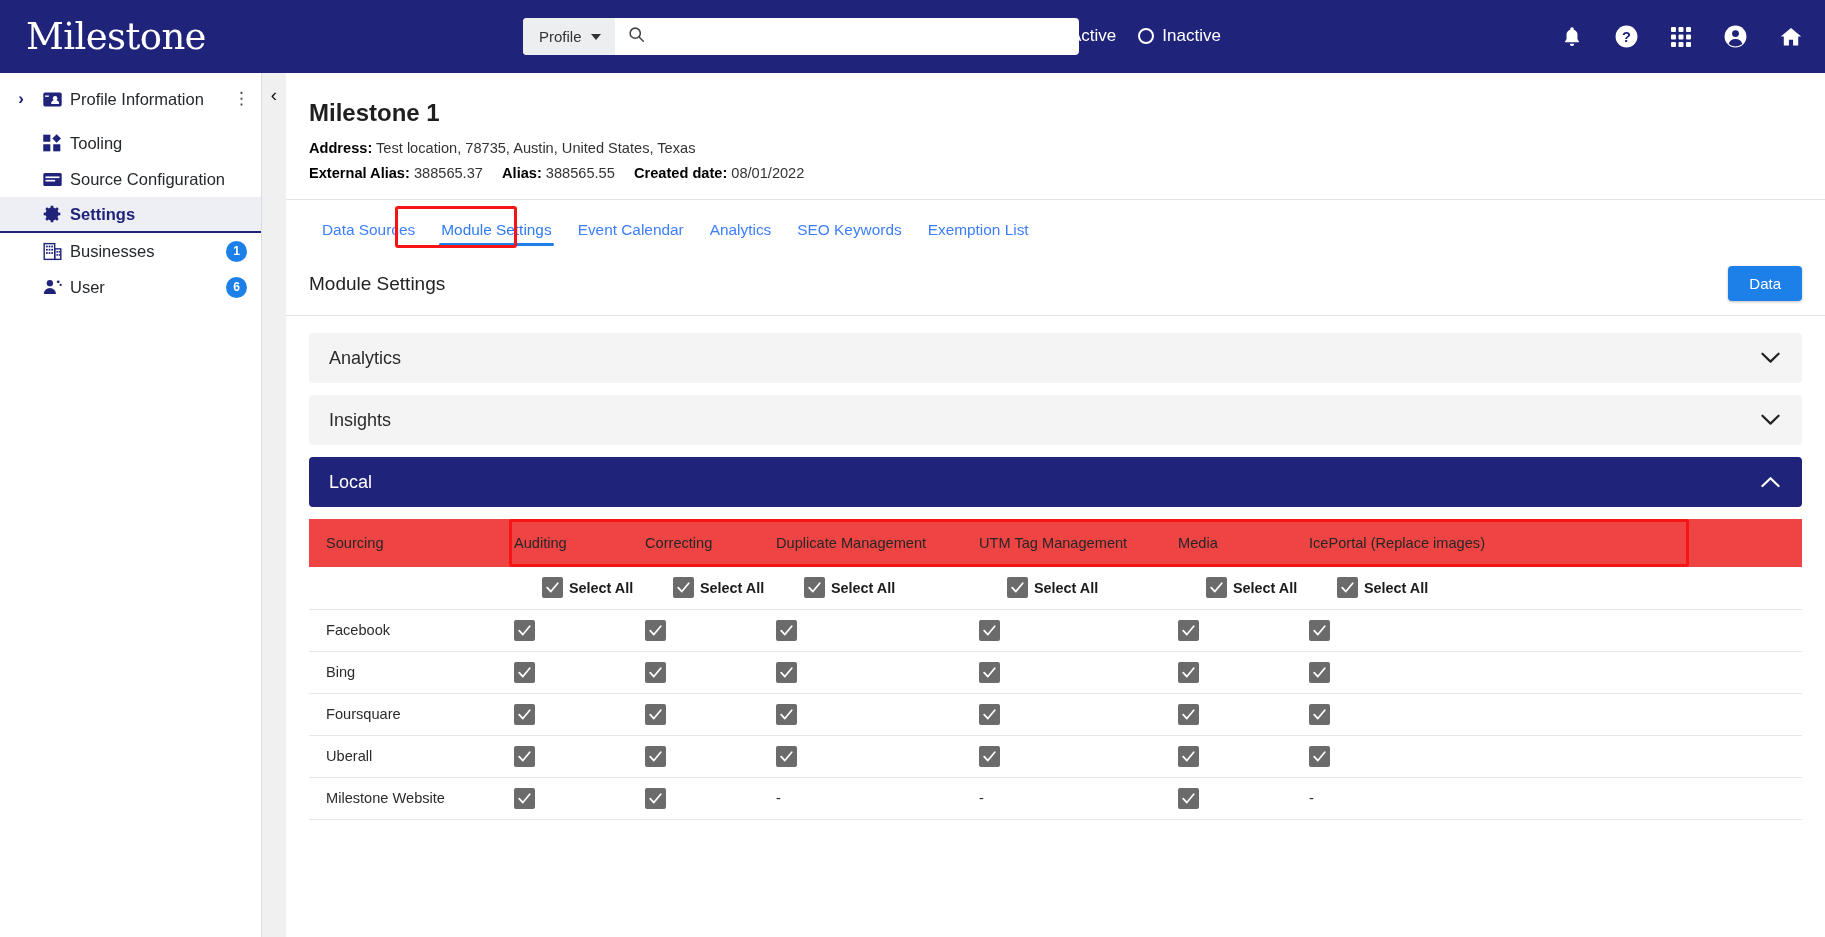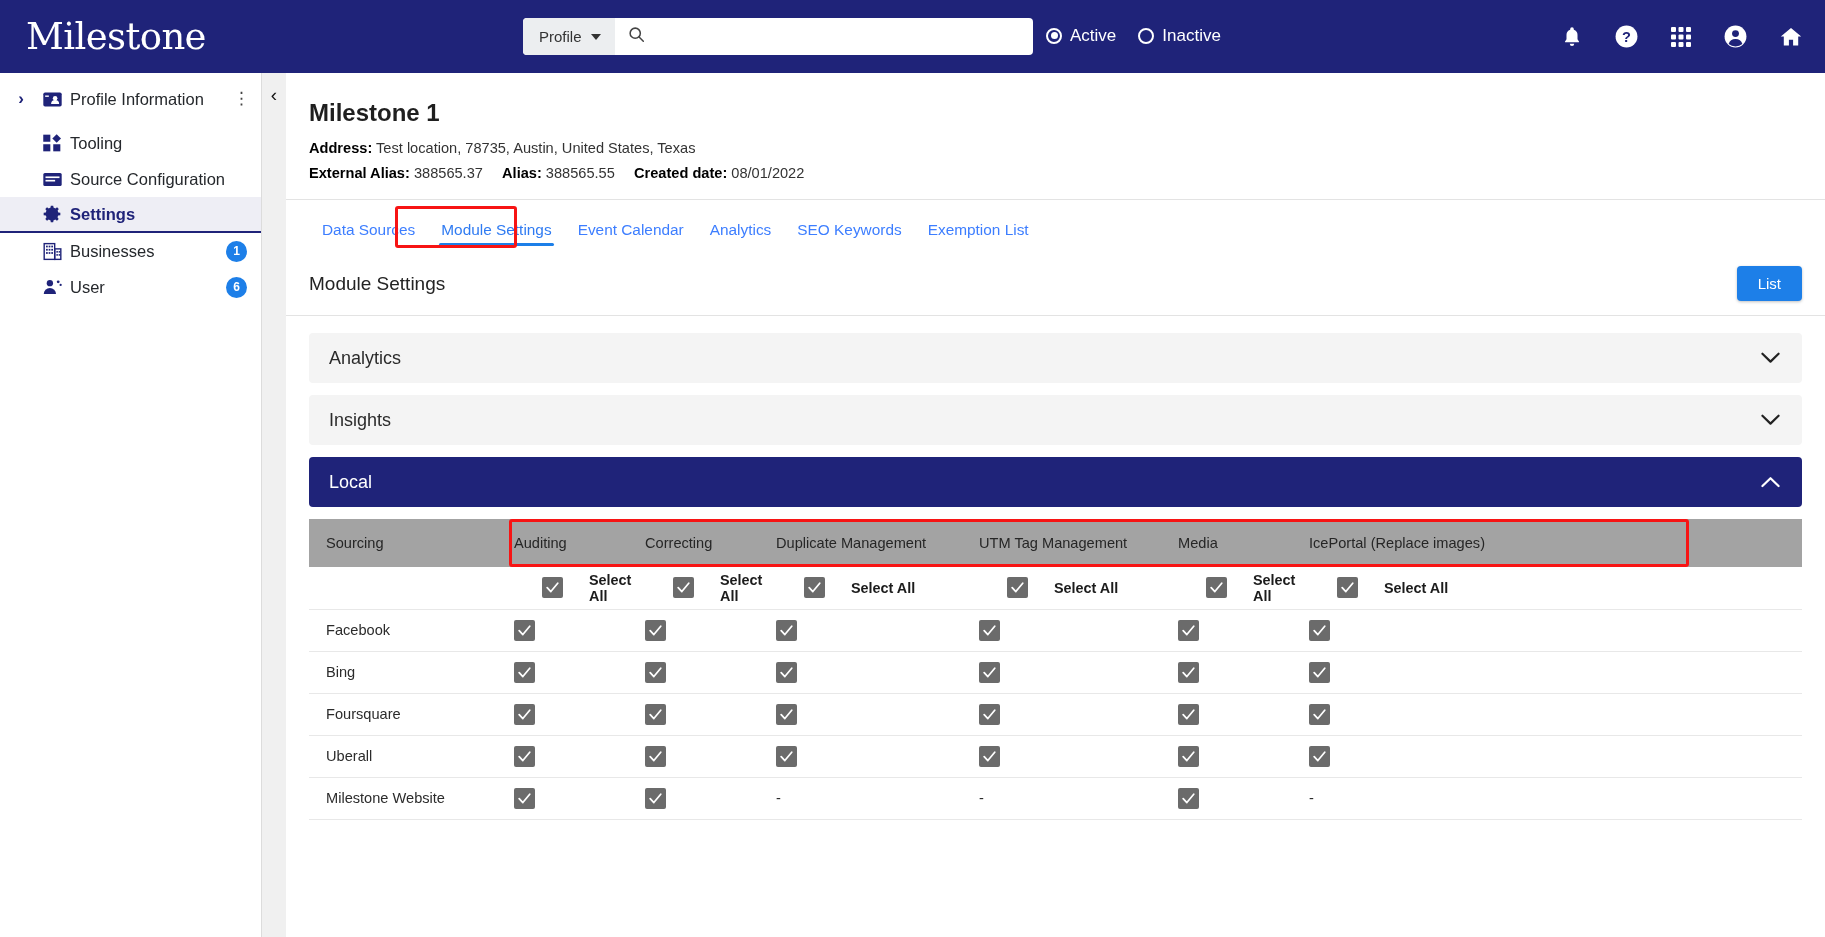--- a/index.html
+++ b/index.html
@@ -14,21 +14,21 @@
     position: relative; height: 73px; background: #1f2379;
     display: flex; align-items: center; padding: 0 26px;
   }
   .logo {
     color: #fff; font-family: "DejaVu Serif", serif;
     font-size: 37px; font-weight: 400; letter-spacing: -0.6px;
     font-style: normal; line-height: 1;
   }
   .search-wrap {
     position: absolute; left: 523px; top: 18px;
-    display: flex; height: 37px; width: 510px;
+    display: flex; height: 37px; width: 556px;
     border-radius: 4px; overflow: hidden; background: #fff;
   }
   .search-profile {
     display: flex; align-items: center; gap: 9px;
     background: #eceef0; padding: 0 14px 0 16px;
     font-size: 15px; color: #333;
   }
   .caret-down {
     width: 0; height: 0; border-left: 5px solid transparent;
     border-right: 5px solid transparent; border-top: 6px solid #333;
@@ -135,26 +135,26 @@
   .chevron { font-size: 15px; color: #222; font-weight: 700; }
   .accordion.open .chevron { color: #fff; }
 
   
   .tbl-wrap { position: relative; padding: 0 0 0 0; }
   table.grid { width: 100%; border-collapse: collapse; table-layout: fixed; }
   table.grid th, table.grid td {
     text-align: left; font-weight: 400; font-size: 14.6px; color: #2b2b2b;
     padding: 0; height: 42px; vertical-align: middle;
   }
-  table.grid thead th { background: #a3a3a3; height: 48px; color: #262626; }
+  table.grid thead th { background: #ef4444; height: 48px; color: #262626; }
   table.grid thead th:first-child { padding-left: 17px; }
   table.grid tbody tr { border-bottom: 1px solid #e8e8e8; }
   table.grid tbody td:first-child { padding-left: 17px; }
   .selectall-row td { height: 42px; }
-  .selectall { display: flex; align-items: center; gap: 26px; padding-left: 28px; }
+  .selectall { display: flex; align-items: center; gap: 6px; padding-left: 28px; }
   .selectall span { font-size: 14.4px; font-weight: 700; color: #1c1c1c; }
   .cbx {
     width: 21px; height: 21px; background: #6b6b6b; border-radius: 2px;
     display: inline-flex; align-items: center; justify-content: center; flex: none; cursor: pointer;
   }
   .cbx svg { display: block; }
   .dash { color: #444; font-size: 15px; }
   .annot-cols {
     position: absolute; border: 3px solid #f71414; border-radius: 3px; pointer-events: none;
   }
@@ -359,21 +359,21 @@
         <div class="tab active">Module Settings</div>
         <div class="tab">Event Calendar</div>
         <div class="tab">Analytics</div>
         <div class="tab">SEO Keywords</div>
         <div class="tab">Exemption List</div>
         <div class="annot-tab"></div>
       </div>
 
       <div class="section-head">
         <div class="section-title">Module Settings</div>
-        <button class="save-btn">List</button>
+        <button class="save-btn">Data</button>
       </div>
 
       <div class="panels">
 
         <div class="accordion">
           <span class="acc-title">Analytics</span>
           <span class="chevron">
             <svg width="19" height="12" viewBox="0 0 20 12">
                 <path d="M1.5 1.5L10 9.8l8.5-8.3" fill="none" stroke="#222" stroke-width="2.3" stroke-linecap="round" stroke-linejoin="round"></path>
               </svg>

